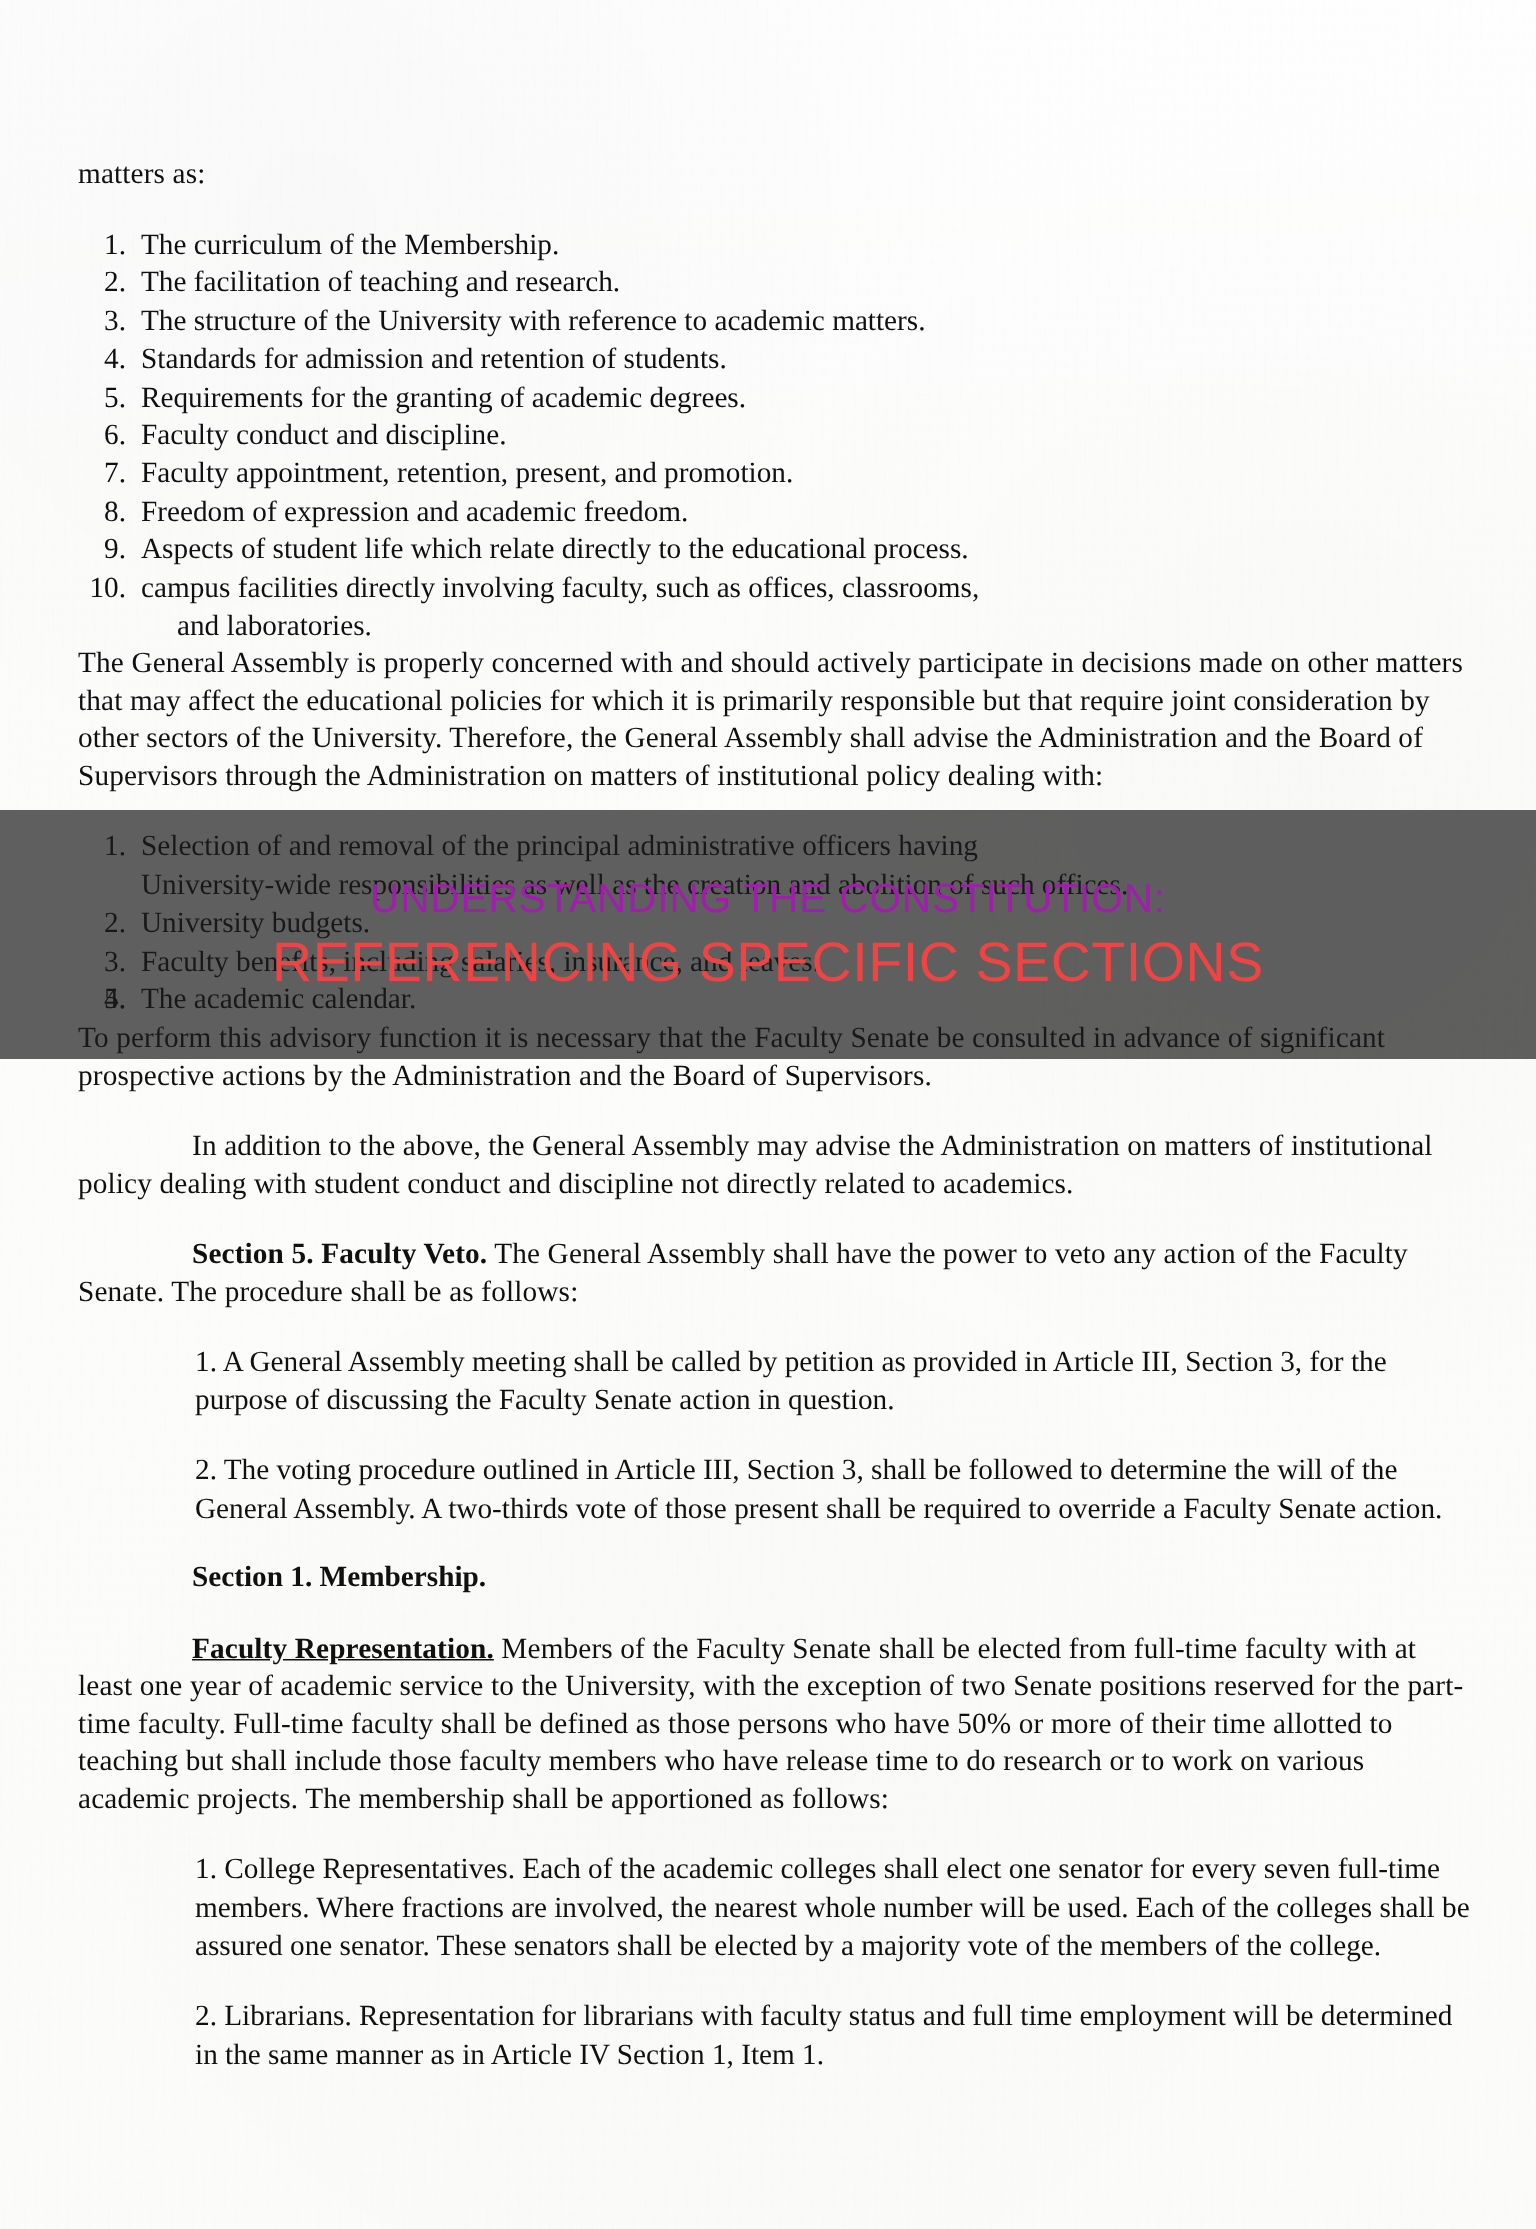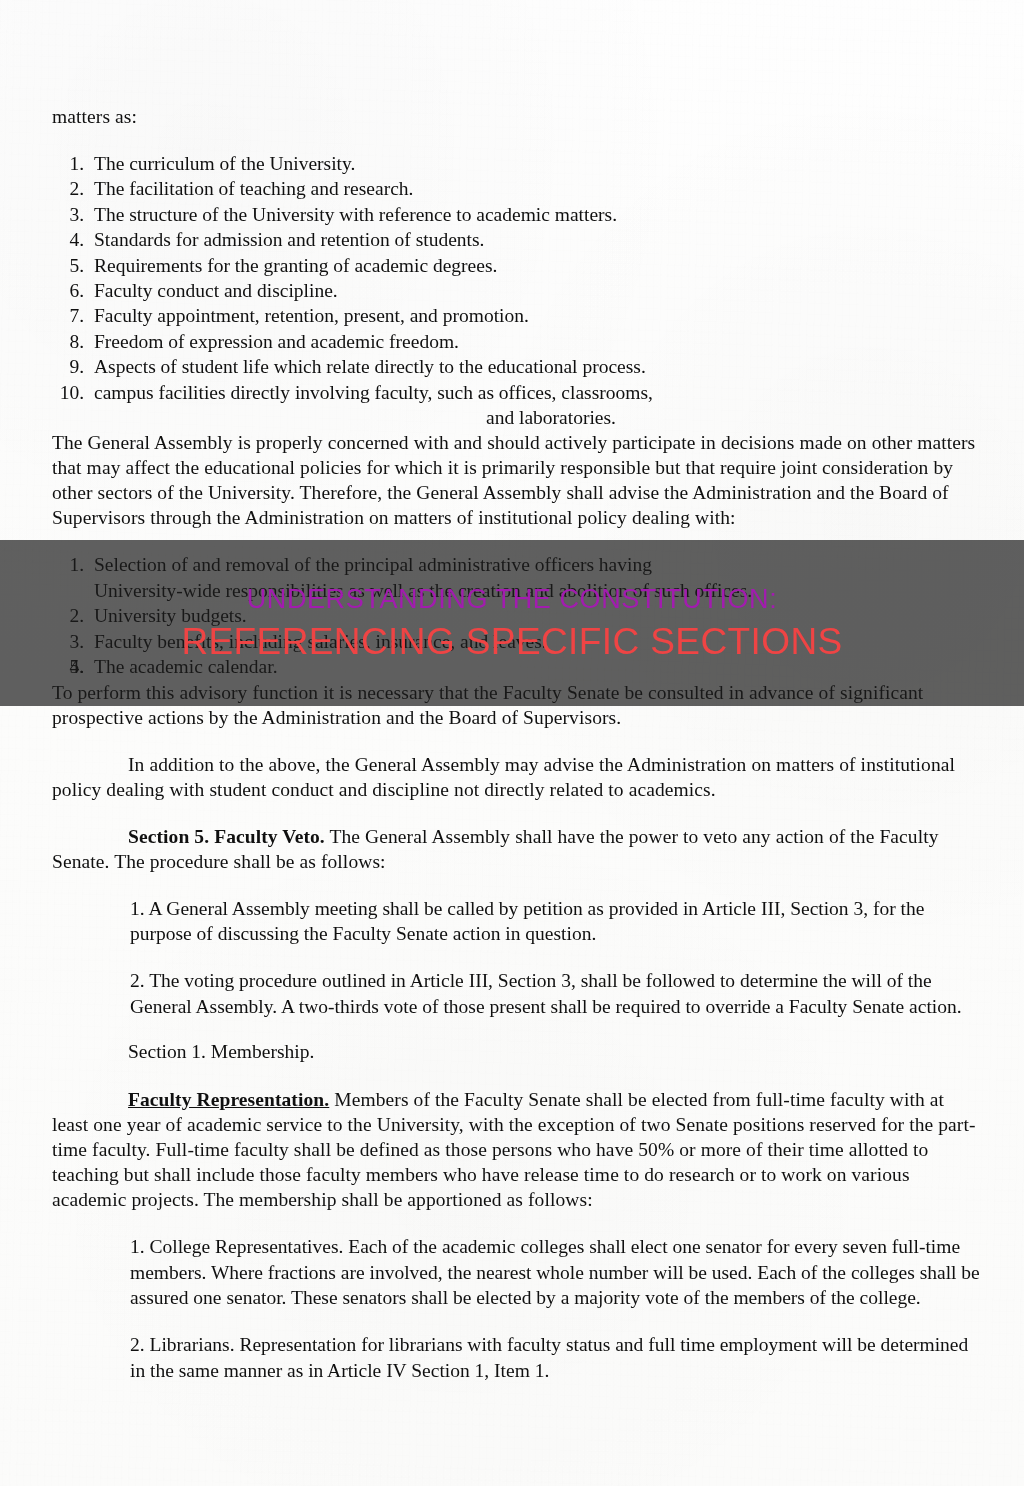--- a/index.html
+++ b/index.html
@@ -75,21 +75,20 @@
   }
   .list-a {
     margin-top: 24px;
     margin-left: 82px;
     margin-bottom: 24px;
   }
   .list-a li .cont {
     display: block;
     padding-left: 24px;
     text-indent: 0;
-    text-align: center;
   }
 
   .list-b {
     margin-top: 16px;
     margin-left: 82px;
     margin-bottom: 16px;
   }
   .list-b li {
     padding-left: 44px;
     line-height: 25.6px;
@@ -109,21 +108,21 @@
   .numpara .lead { }
 
   h2.article {
     font-size: 19.5px;
     font-weight: bold;
     margin: 0 0 26px 0;
     letter-spacing: 0.2px;
   }
   h3.section {
     font-size: 19.5px;
-    font-weight: normal;
+    font-weight: bold;
     margin: 0 0 24px 0;
     padding-left: 76px;
   }
   .runin {
     font-weight: bold;
     text-align: center;
   }
   .runin-u {
     font-weight: bold;
     text-decoration: underline;
@@ -165,21 +164,21 @@
 <body>
 
 <div id="page"></div>
 <div id="grain"></div>
 
 <div id="content">
 
   <p class="para block">matters as:</p>
 
   <ol class="numlist list-a">
-    <li><span class="num">1.</span><span>The curriculum of the University.</span></li>
+    <li><span class="num">1.</span><span>The curriculum of the Membership.</span></li>
     <li><span class="num">2.</span><span>The facilitation of teaching and research.</span></li>
     <li><span class="num">3.</span><span>The structure of the University with reference to academic matters.</span></li>
     <li><span class="num">4.</span><span>Standards for admission and retention of students.</span></li>
     <li><span class="num">5.</span><span>Requirements for the granting of academic degrees.</span></li>
     <li><span class="num">6.</span><span>Faculty conduct and discipline.</span></li>
     <li><span class="num">7.</span><span>Faculty appointment, retention, present, and promotion.</span></li>
     <li><span class="num">8.</span><span>Freedom of expression and academic freedom.</span></li>
     <li><span class="num">9.</span><span>Aspects of student life which relate directly to the educational process.</span></li>
     <li><span class="num">10.</span><span>campus facilities directly involving faculty, such as offices, classrooms,</span><span class="cont">and laboratories.</span></li>
   </ol>

